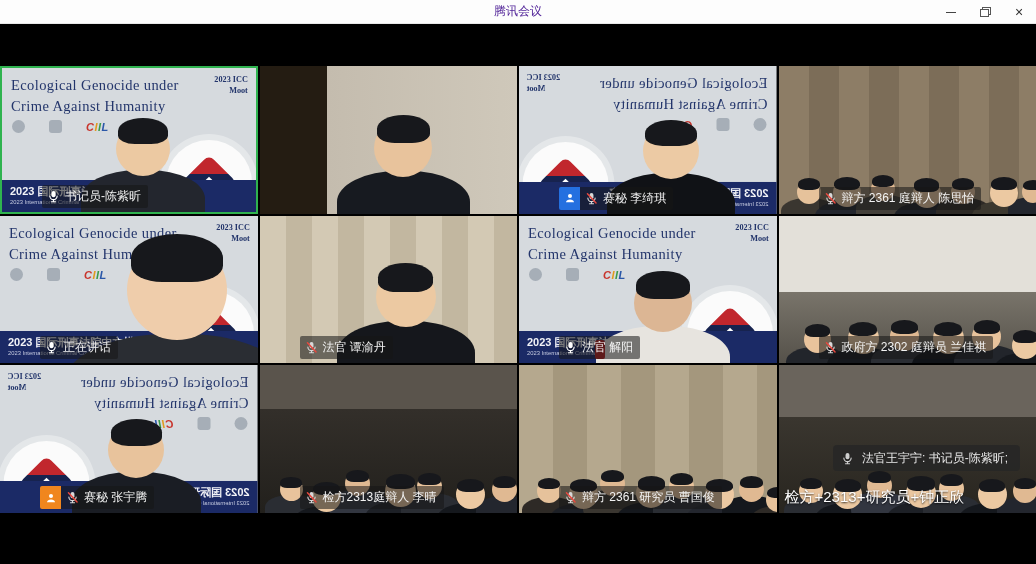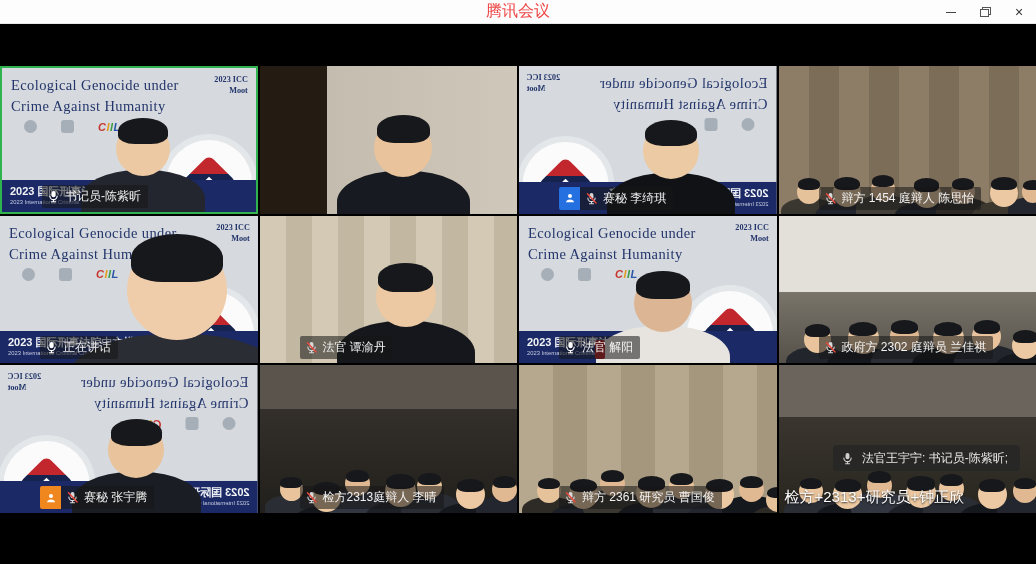--- a/index.html
+++ b/index.html
@@ -3,21 +3,21 @@
 <meta charset="utf-8">
 <style>
   * { margin:0; padding:0; box-sizing:border-box; }
   html,body { background:#000; }
   body { font-family:"Liberation Sans","DejaVu Sans",sans-serif; }
   #app { position:relative; width:1036px; height:564px; background:#000; overflow:hidden; }
 
   
   .titlebar { position:absolute; left:0; top:0; width:1036px; height:24px; background:#fdfdfd;
               display:flex; align-items:center; justify-content:center; border-bottom:1px solid #e8e8e8; }
-  .titlebar .title { font-size:16px; color:#ef4444; }
+  .titlebar .title { font-size:12px; color:#4c1d95; }
   .win-controls { position:absolute; right:0; top:0; height:24px; display:flex; }
   .win-btn { width:34px; height:24px; display:flex; align-items:center; justify-content:center; cursor:default; }
   .ic-min { width:10px; height:1px; background:#444; }
   .ic-restore { position:relative; width:11px; height:10px; }
   .ic-restore::before { content:''; position:absolute; right:0; top:0; width:7px; height:6px; border:1px solid #555; }
   .ic-restore::after  { content:''; position:absolute; left:0; bottom:0; width:7px; height:6px; border:1px solid #555; background:#fdfdfd; }
   .ic-close { font-size:14px; color:#333; line-height:1; }
 
   
   .grid { position:absolute; left:0; top:66px; width:1036px; height:447px;
@@ -27,21 +27,21 @@
   .tile.speaking { border:2px solid #2fb34f; }
 
   
   .slide { position:absolute; inset:0; background:linear-gradient(#d6dade 0 78%, #d0d5da 78%); }
   .slide.mirror { transform:scaleX(-1); }
   .s-title { position:absolute; left:9px; top:7px; font-family:"Liberation Serif","DejaVu Serif",serif;
              font-weight:normal; color:#23356b; font-size:14.5px; line-height:1.45; letter-spacing:.4px; }
   .s-corner { position:absolute; right:8px; top:6px; text-align:right; color:#23356b; font-weight:bold;
               font-size:10px; transform:scale(.82); transform-origin:right top; line-height:1.3;
               font-family:"Liberation Serif","DejaVu Serif",serif; }
-  .s-logos { position:absolute; left:22px; top:52px; display:flex; align-items:center; gap:24px; }
+  .s-logos { position:absolute; left:10px; top:52px; display:flex; align-items:flex-end; gap:24px; }
   .s-logo-dot { width:13px; height:13px; border-radius:50%; background:#9aa3ad; opacity:.8; }
   .s-logo-dot.sq { border-radius:3px; }
   .ciil { font-weight:bold; font-style:italic; font-size:11px; letter-spacing:.5px; }
   .ciil b:nth-child(1){color:#c8342c;} .ciil b:nth-child(2){color:#e09a1e;}
   .ciil b:nth-child(3){color:#3a9a4a;} .ciil b:nth-child(4){color:#2a57a8;}
   .s-footer { position:absolute; left:0; right:0; bottom:0; height:32px; background:#1b2a66; padding:4px 8px 0; }
   .s-cn { color:#f2f3f7; font-weight:bold; font-size:11px; white-space:nowrap; }
   .s-en { color:#c6cbe0; font-size:10px; transform:scale(.58); transform-origin:left top; white-space:nowrap; }
   .s-disc { position:absolute; right:4px; bottom:-14px; width:86px; height:86px; border-radius:50%;
             background:#fbfbfb; box-shadow:0 0 0 6px rgba(255,255,255,.35); display:flex; align-items:center; justify-content:center; }
@@ -258,21 +258,21 @@
               <svg viewBox="0 0 16 16" width="13" height="13">
                 <rect x="5.6" y="1.3" width="4.8" height="7.6" rx="2.4" fill="currentColor"></rect>
                 <g fill="none" stroke="currentColor" stroke-width="1.4" stroke-linecap="round">
                   <path d="M3.5 7.4a4.5 4.5 0 0 0 9 0"></path>
                   <path d="M8 11.9v2.2"></path>
                   <path d="M5.5 14.4h5"></path>
                 </g>
                 <path d="M3 2.2 L13.6 13.6" stroke="#e9483f" stroke-width="1.8" stroke-linecap="round"></path>
               </svg>
             </span>
-            <span>辩方 1454 庭辩人 陈思怡</span>
+            <span>辩方 2361 庭辩人 陈思怡</span>
           </span>
         </div>
     </div>
 
     <div class="tile">
       <div class="slide">
         <div class="s-title">
             <div>Ecological Genocide under</div>
             <div>Crime  Against  Humanity</div>
           </div>

